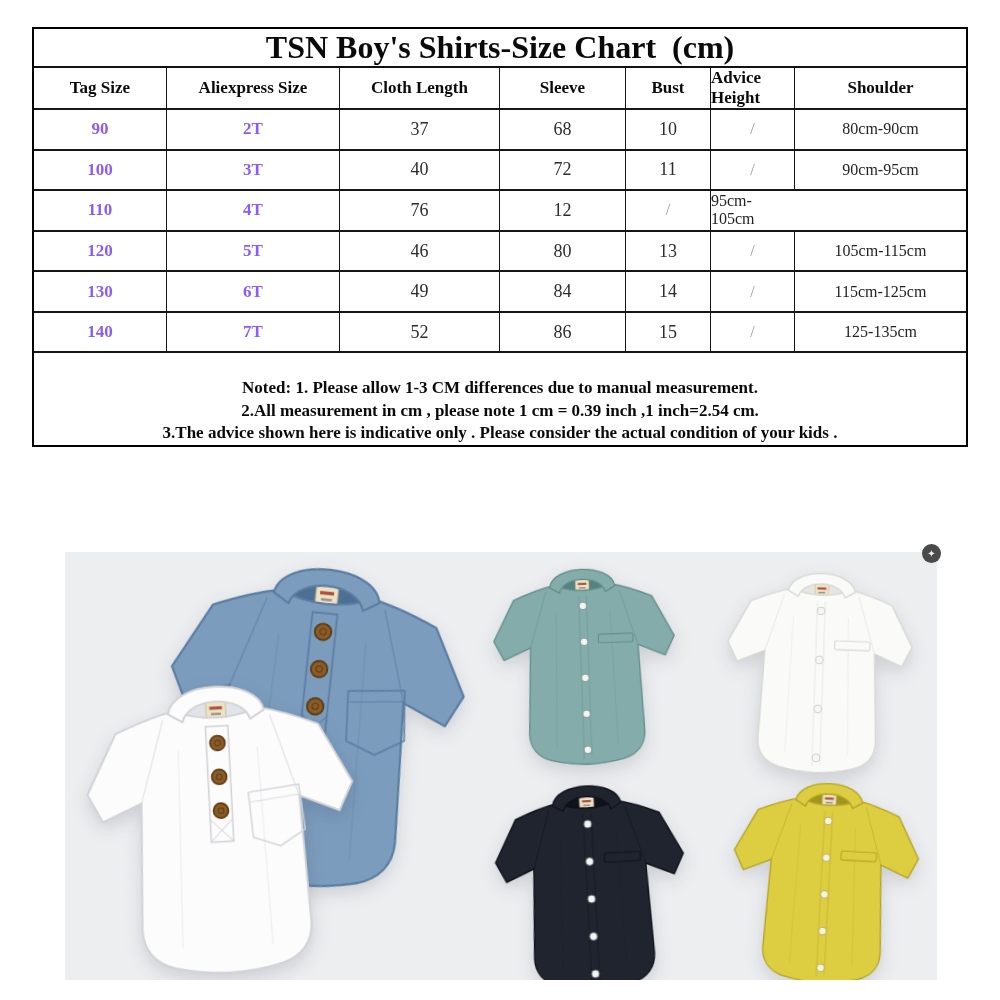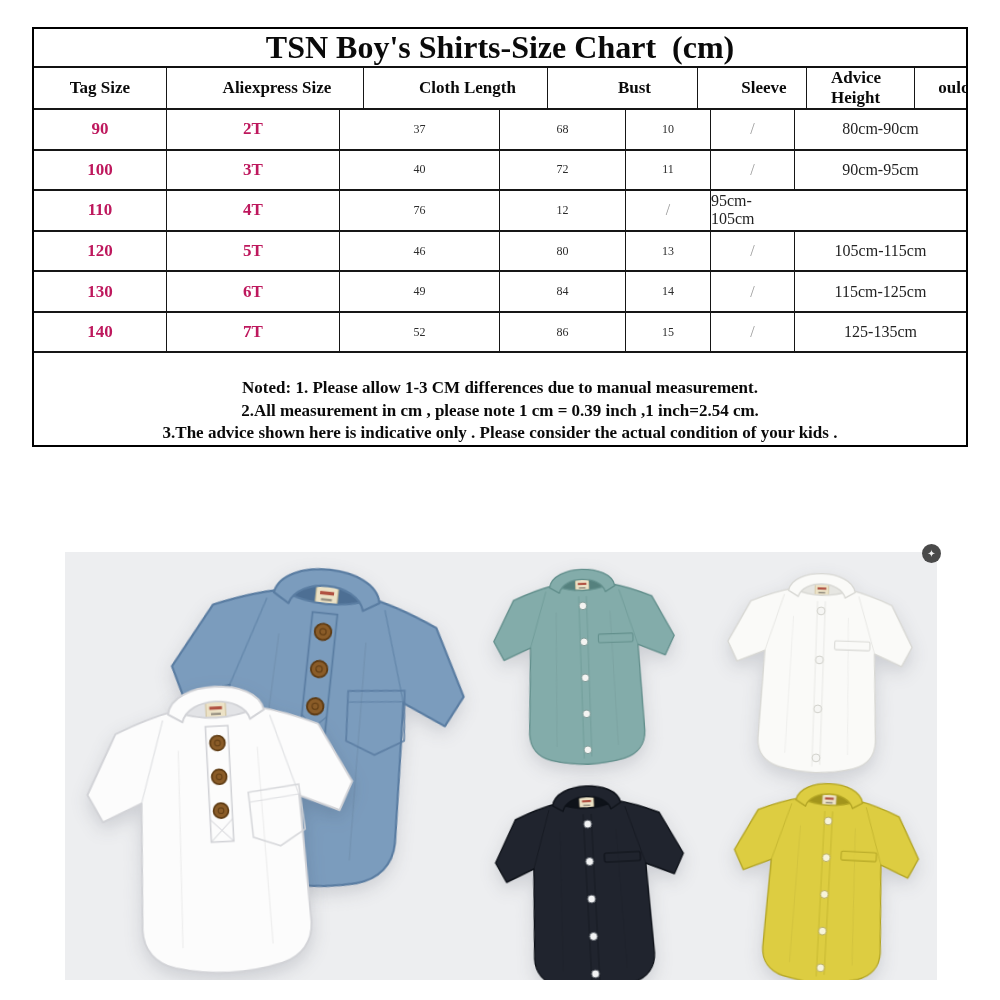--- a/index.html
+++ b/index.html
@@ -14,30 +14,30 @@
     display:flex;flex-direction:column;
   }
   .chart-title{
     height:42px;border-bottom:2px solid #111;display:flex;align-items:center;justify-content:center;
     font-size:32px;font-weight:bold;color:#0a0a0a;white-space:pre;letter-spacing:0px;
   }
   .grid-row{
     display:grid;grid-template-columns:133px 173px 160px 126px 85px 84px auto;
     border-bottom:2px solid #161616;
   }
-  .grid-row.header{height:52px;gap:24px;}
+  .grid-row.header{height:52px;}
   .grid-row.data{height:52px;}
   .cell{
     border-right:1.5px solid #161616;display:flex;align-items:center;justify-content:center;
     box-sizing:border-box;overflow:hidden;
   }
   .cell:last-child{border-right:none;}
   .hcell{font-weight:bold;font-size:17px;color:#0a0a0a;}
-  .c-bold{font-weight:bold;font-size:17px;color:#be185d;}
-  .c-num{font-size:12px;color:#2c2c2c;}
+  .c-bold{font-weight:bold;font-size:17px;color:#8b5cf6;}
+  .c-num{font-size:18px;color:#2c2c2c;}
   .c-slash{font-size:16px;color:#9a9a9a;}
   .c-adv{font-size:16px;color:#222;}
   .notes{
     flex:1;display:flex;flex-direction:column;align-items:center;justify-content:flex-start;
     padding-top:24px;box-sizing:border-box;
   }
   .note-line{
     font-weight:bold;font-size:17px;color:#0a0a0a;line-height:22.5px;white-space:pre;text-align:left;
   }
   
@@ -58,22 +58,22 @@
 
 <div class="page">
 
   <div class="chart">
     <div class="chart-title">TSN Boy's Shirts-Size Chart  (cm)</div>
 
     <div class="grid-row header">
       <div class="cell hcell">Tag Size</div>
       <div class="cell hcell">Aliexpress Size</div>
       <div class="cell hcell">Cloth Length</div>
+      <div class="cell hcell">Sleeve</div>
       <div class="cell hcell">Bust</div>
-      <div class="cell hcell">Sleeve</div>
       <div class="cell hcell">Advice Height</div>
       <div class="cell hcell">Shoulder</div>
     </div>
 
     <div class="grid-row data">
       <div class="cell c-bold">90</div>
       <div class="cell c-bold">2T</div>
       <div class="cell c-num">37</div>
       <div class="cell c-num">68</div>
       <div class="cell c-num">10</div>

